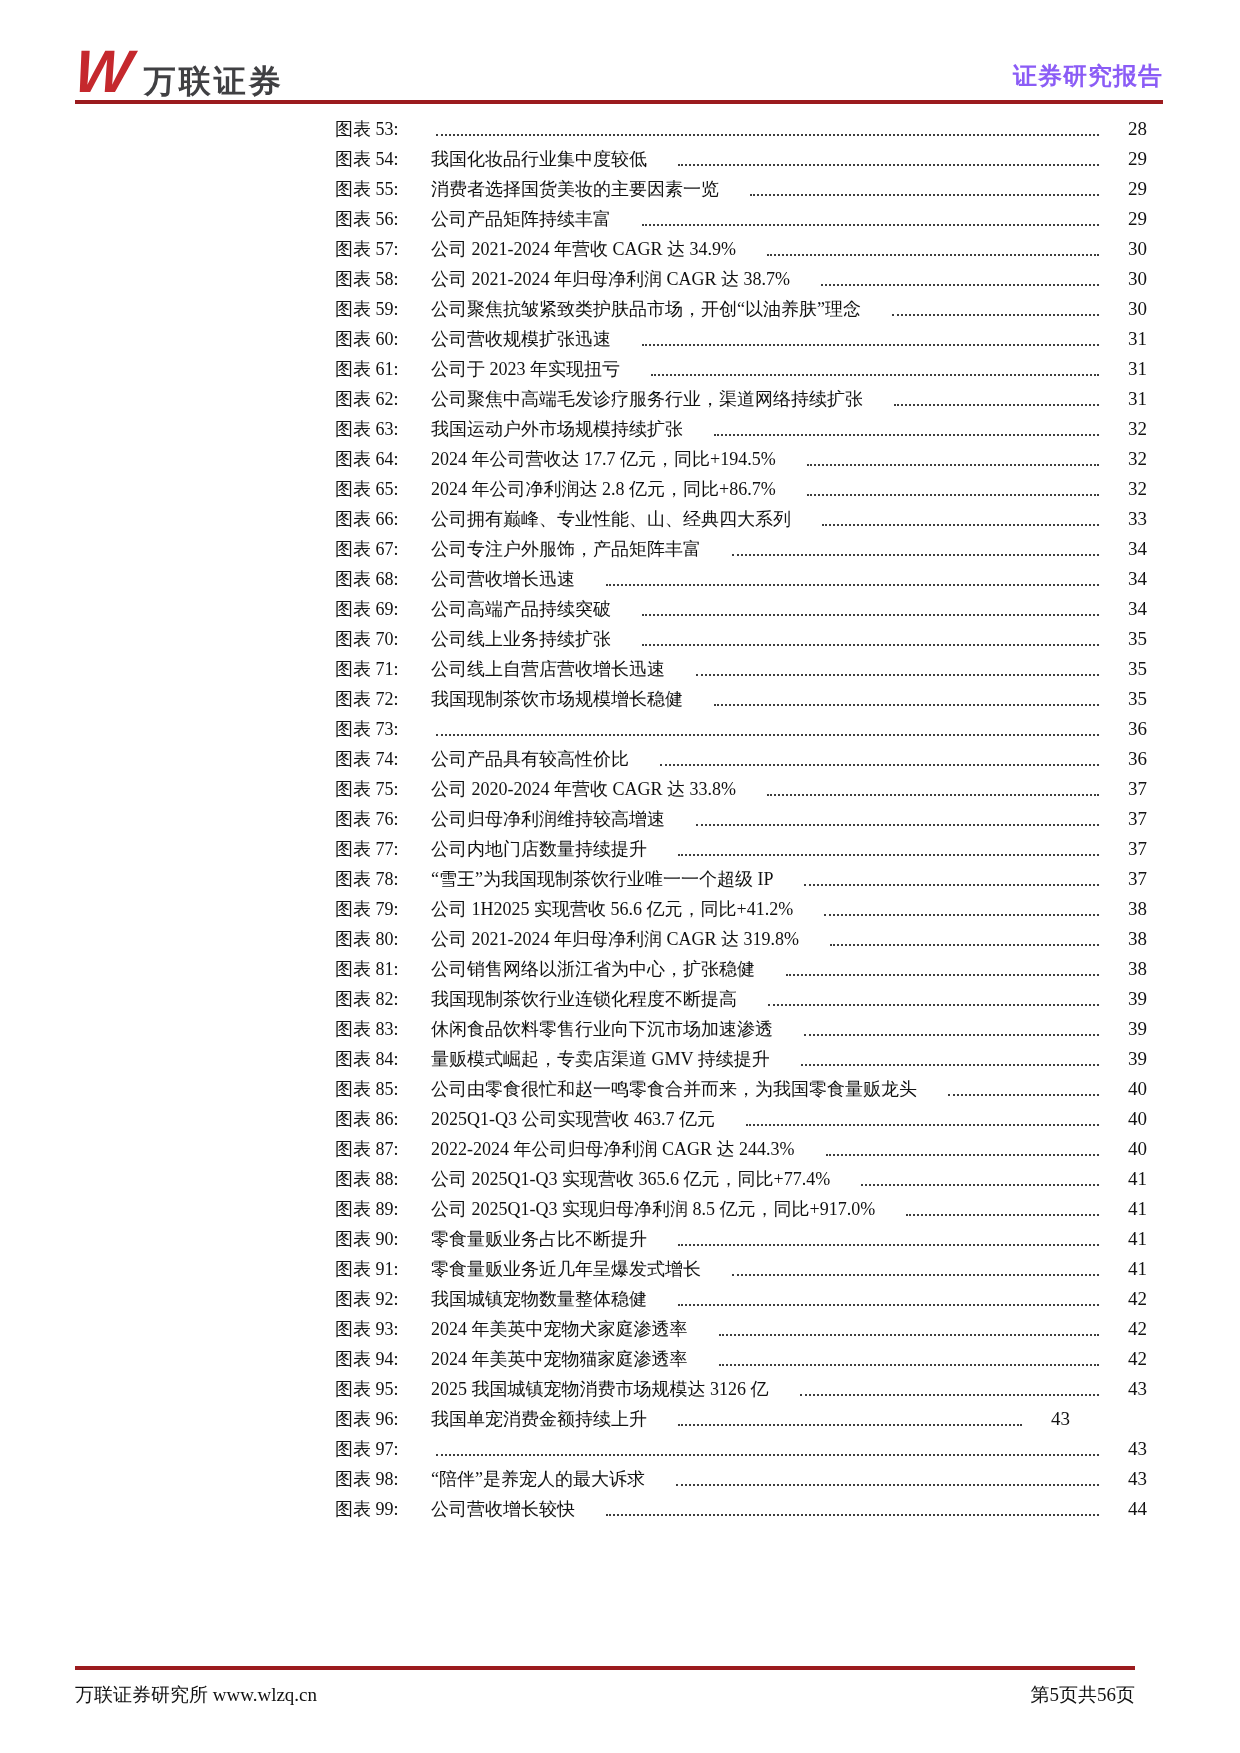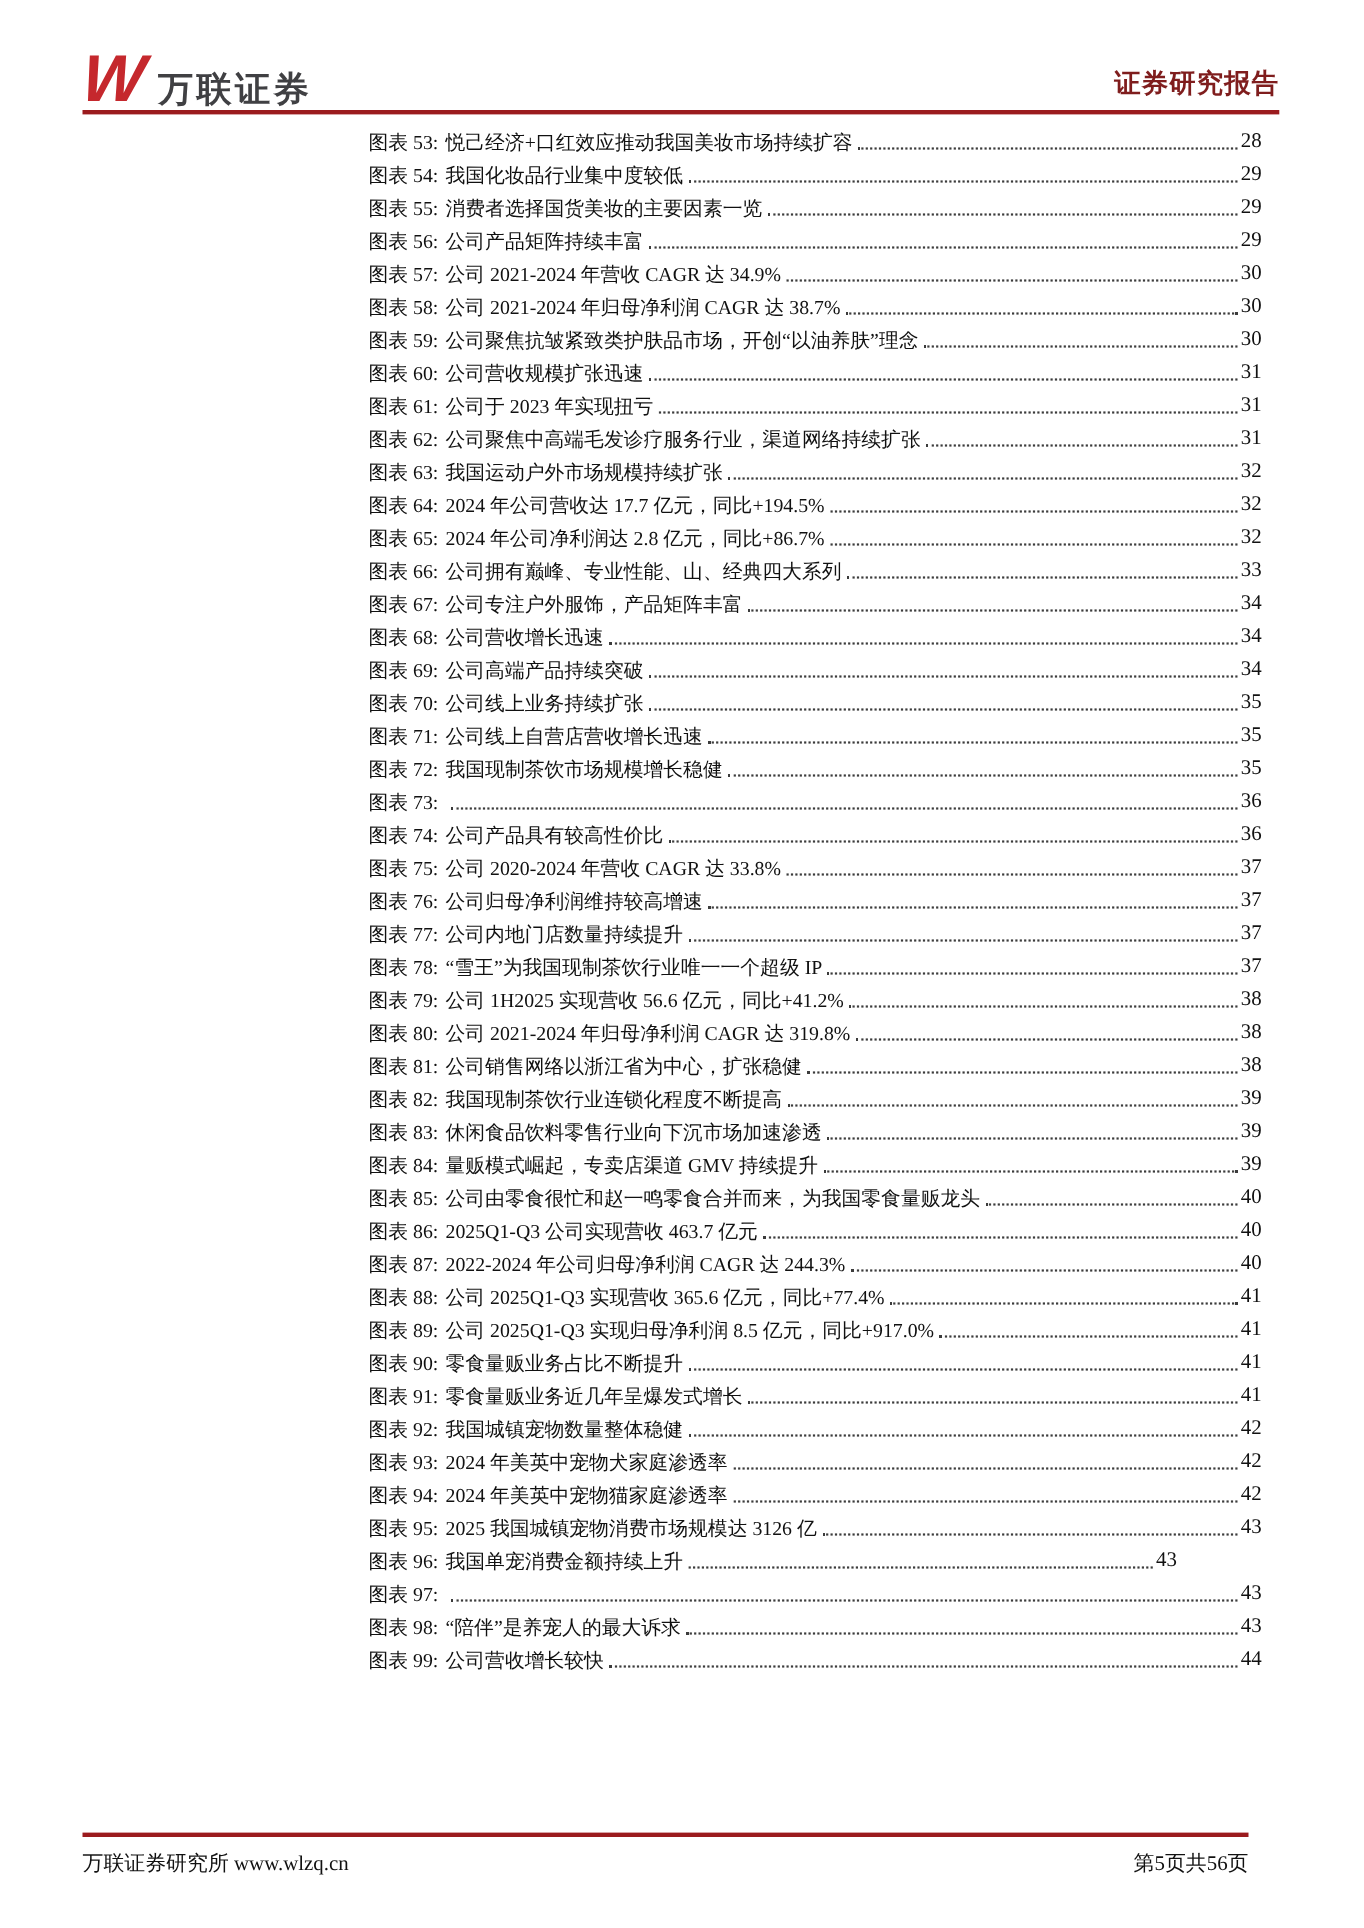--- a/index.html
+++ b/index.html
@@ -55,36 +55,37 @@
     letter-spacing: 3px;
     color: var(--logo-gray);
   }
   .report-type {
     position: absolute;
     right: 0;
     bottom: 8px;
     font-weight: bold;
     font-size: 24px;
     letter-spacing: 1px;
-    color: #7f1d1d;
+    color: #8b5cf6;
   }
 
   
   .toc {
     position: absolute;
     top: 114px;
     left: 335px;
     right: 93px;
   }
   .toc-row {
     display: flex;
     height: 30px;
     font-size: 18px;
     line-height: 30px;
     white-space: nowrap;
+    gap: 26px;
   }
   .toc-label {
     flex: 0 0 70px;
   }
   .toc-title {
     flex: 0 0 auto;
   }
   .toc-dots {
     flex: 1 1 auto;
     min-width: 12px;
@@ -122,21 +123,20 @@
     <div class="logo">
       <span class="logo-w">W</span>
       <span class="logo-text">万联证券</span>
     </div>
     <div class="report-type">证券研究报告</div>
   </div>
 
   <div class="toc">
       <div class="toc-row">
       <span class="toc-label">图表 53:</span>
-      <span class="toc-title">悦己经济+口红效应推动我国美妆市场持续扩容</span>
       <span class="toc-dots"></span>
       <span class="toc-page">28</span>
     </div>
       <div class="toc-row">
       <span class="toc-label">图表 54:</span>
       <span class="toc-title">我国化妆品行业集中度较低</span>
       <span class="toc-dots"></span>
       <span class="toc-page">29</span>
     </div>
       <div class="toc-row">

